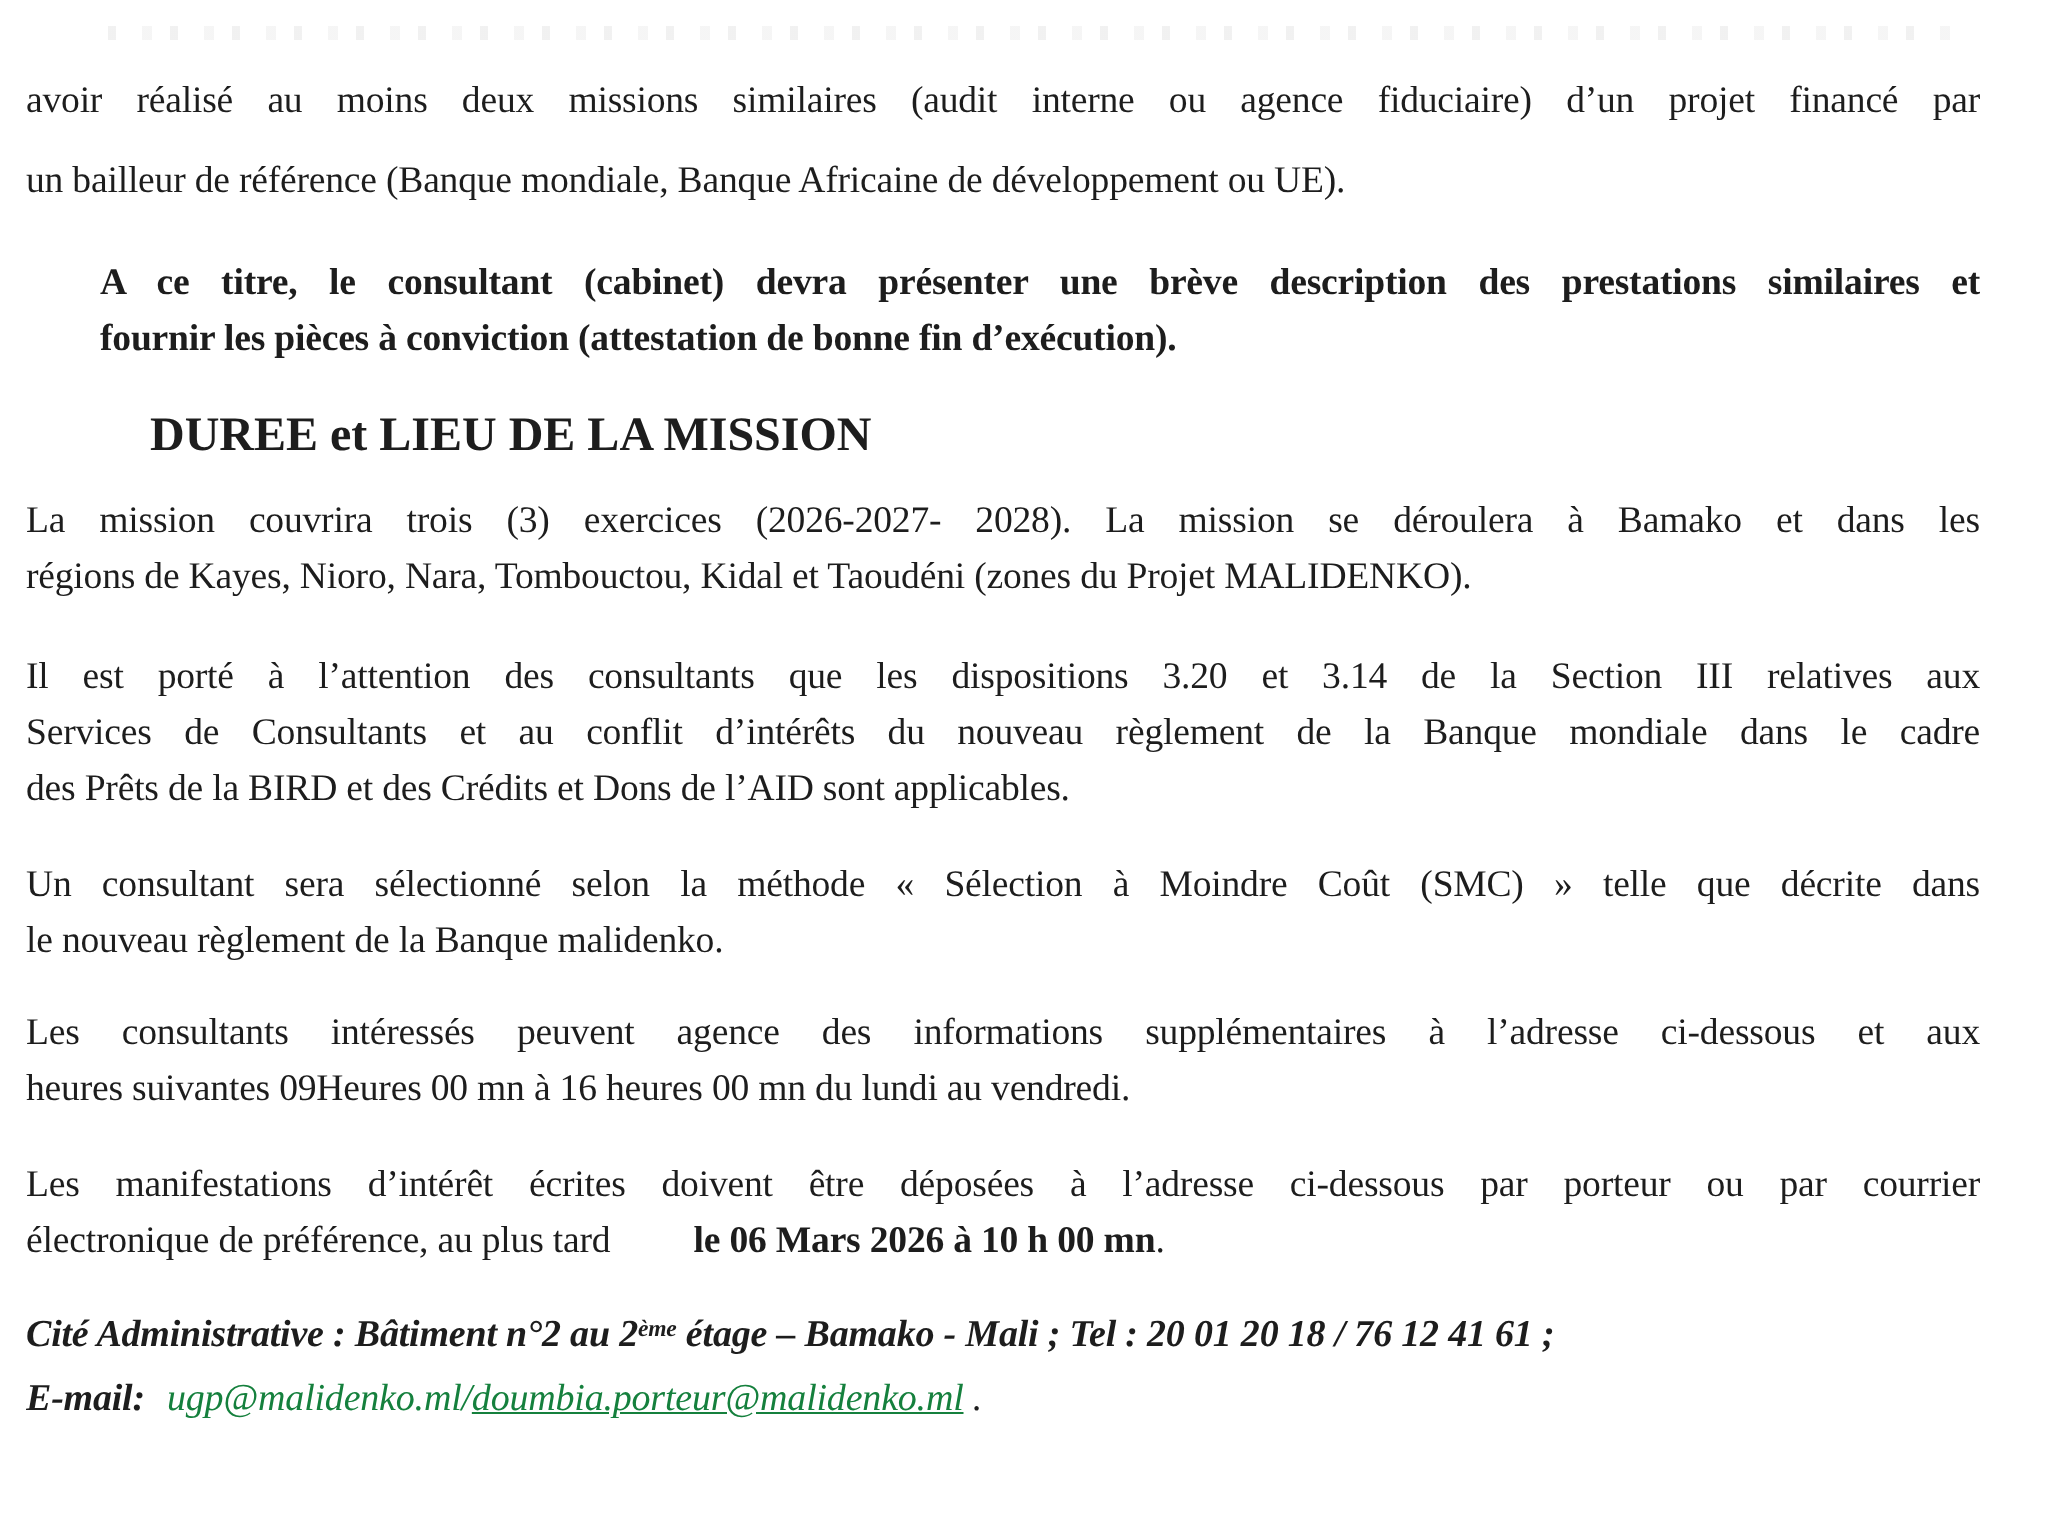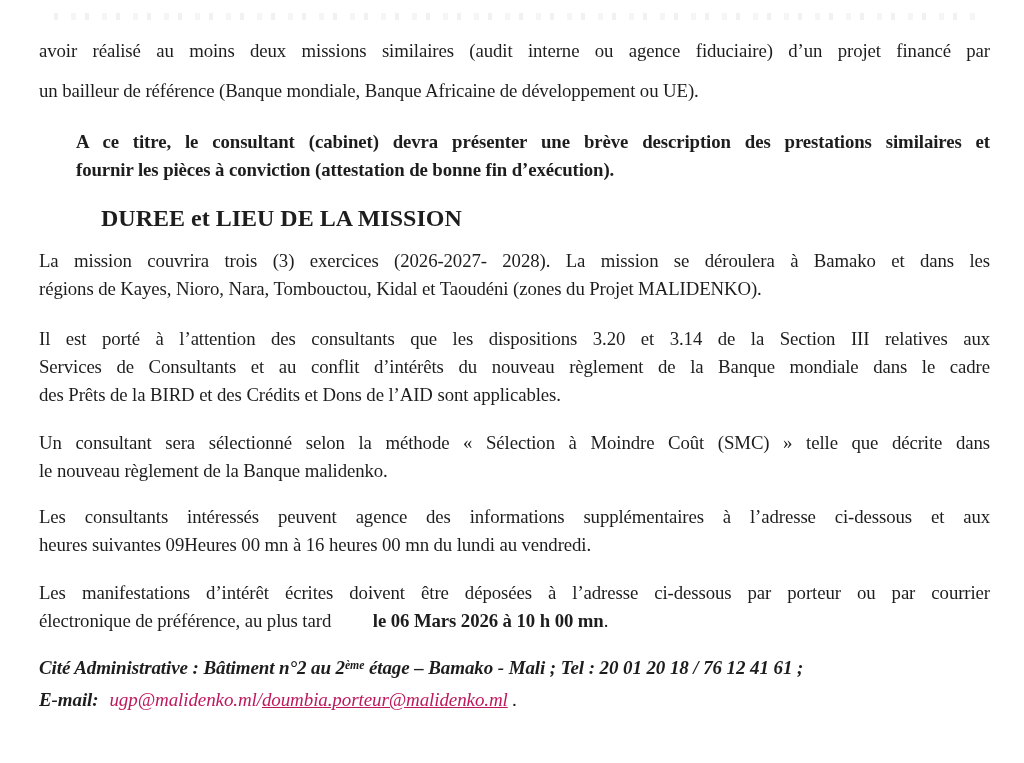--- a/index.html
+++ b/index.html
@@ -9,21 +9,21 @@
     overflow: hidden;
   }
   body {
     font-family: "Liberation Serif", serif;
     color: #1d1d1d;
     position: relative;
   }
   .page {
     position: absolute;
     inset: 0;
-    padding: 31px 34px 0 39px;
+    padding: 31px 34px 0 13px;
   }
   
   .scan-artifact {
     position: absolute;
     top: 13px; left: 45px; right: 40px;
     height: 7px;
     background: repeating-linear-gradient(90deg,
       rgba(0,0,0,0.00) 0 9px,
       rgba(120,120,120,0.10) 9px 13px,
       rgba(0,0,0,0.00) 13px 26px,
@@ -63,21 +63,21 @@
   }
   .contact .line { height: 32px; font-style: italic; }
   .sup {
     font-size: 62%;
     vertical-align: baseline;
     position: relative;
     top: -0.45em;
   }
   .email-label { margin-right: 11px; }
   .link {
-    color: #be185d;
+    color: #15803d;
     font-weight: normal;
     text-decoration: none;
     cursor: pointer;
   }
   .link.underlined { text-decoration: underline; }
   .plain-suffix { font-weight: normal; }
 </style>
 </head>
 <body>
 

